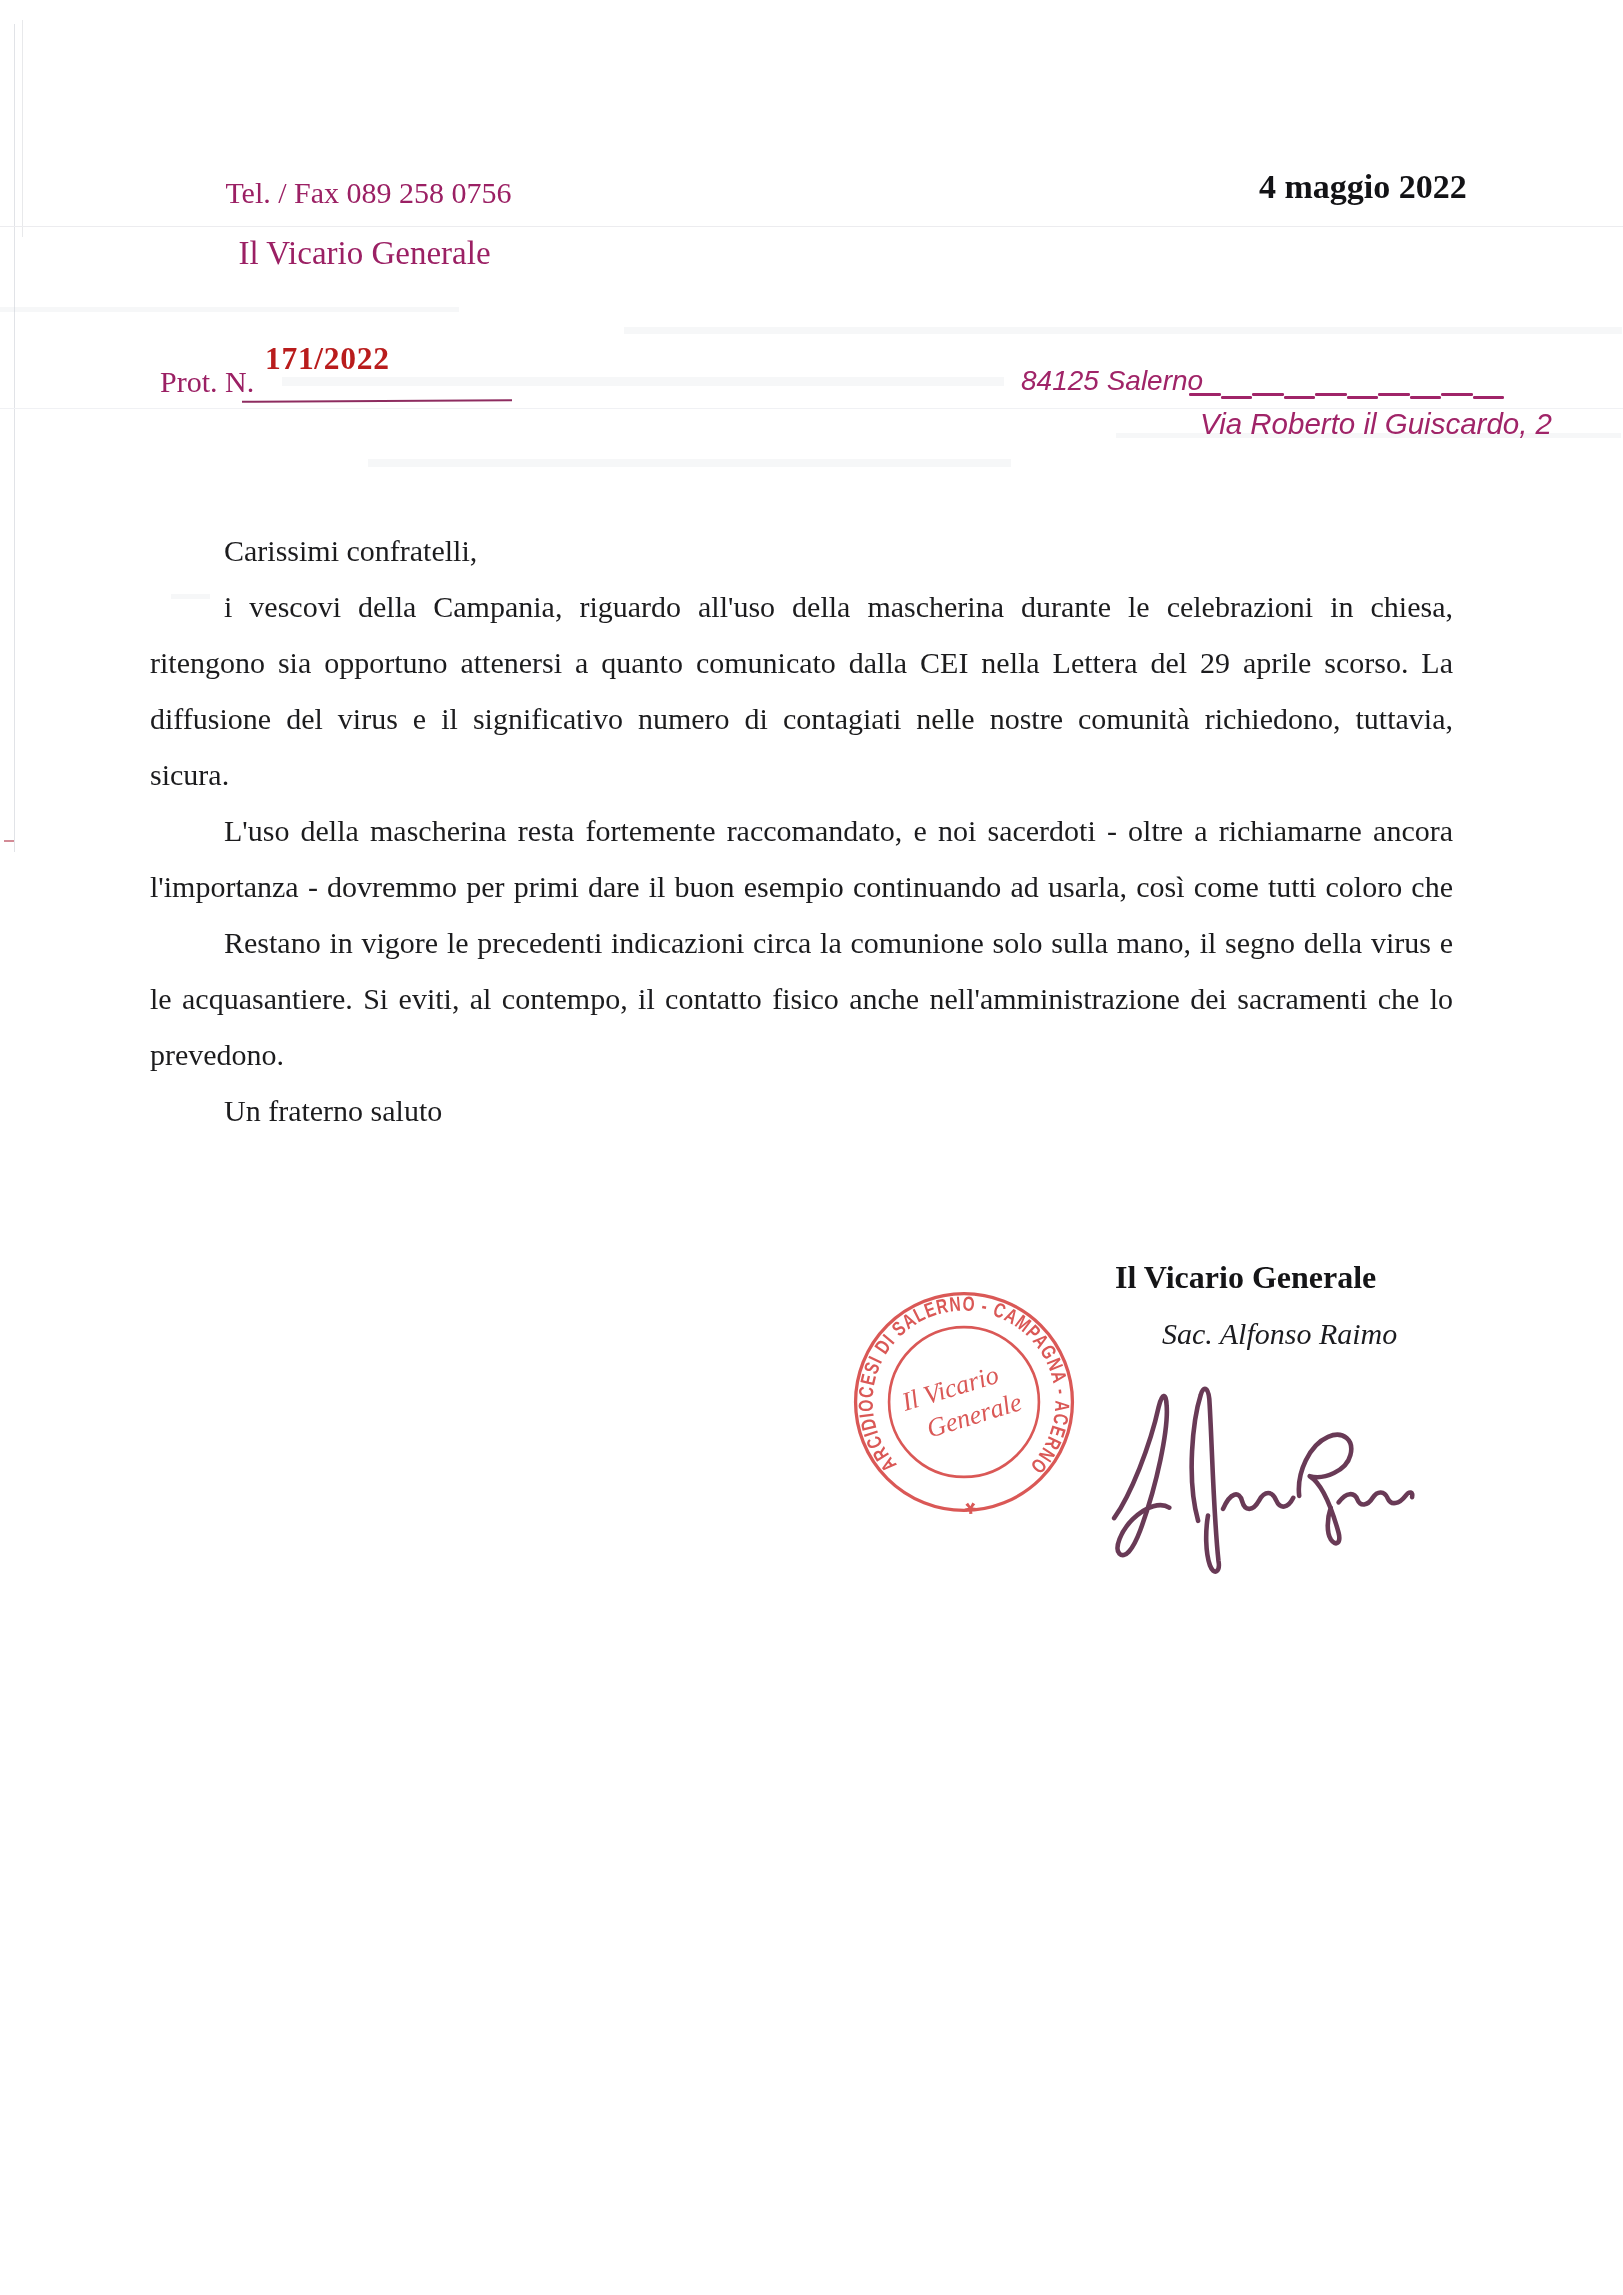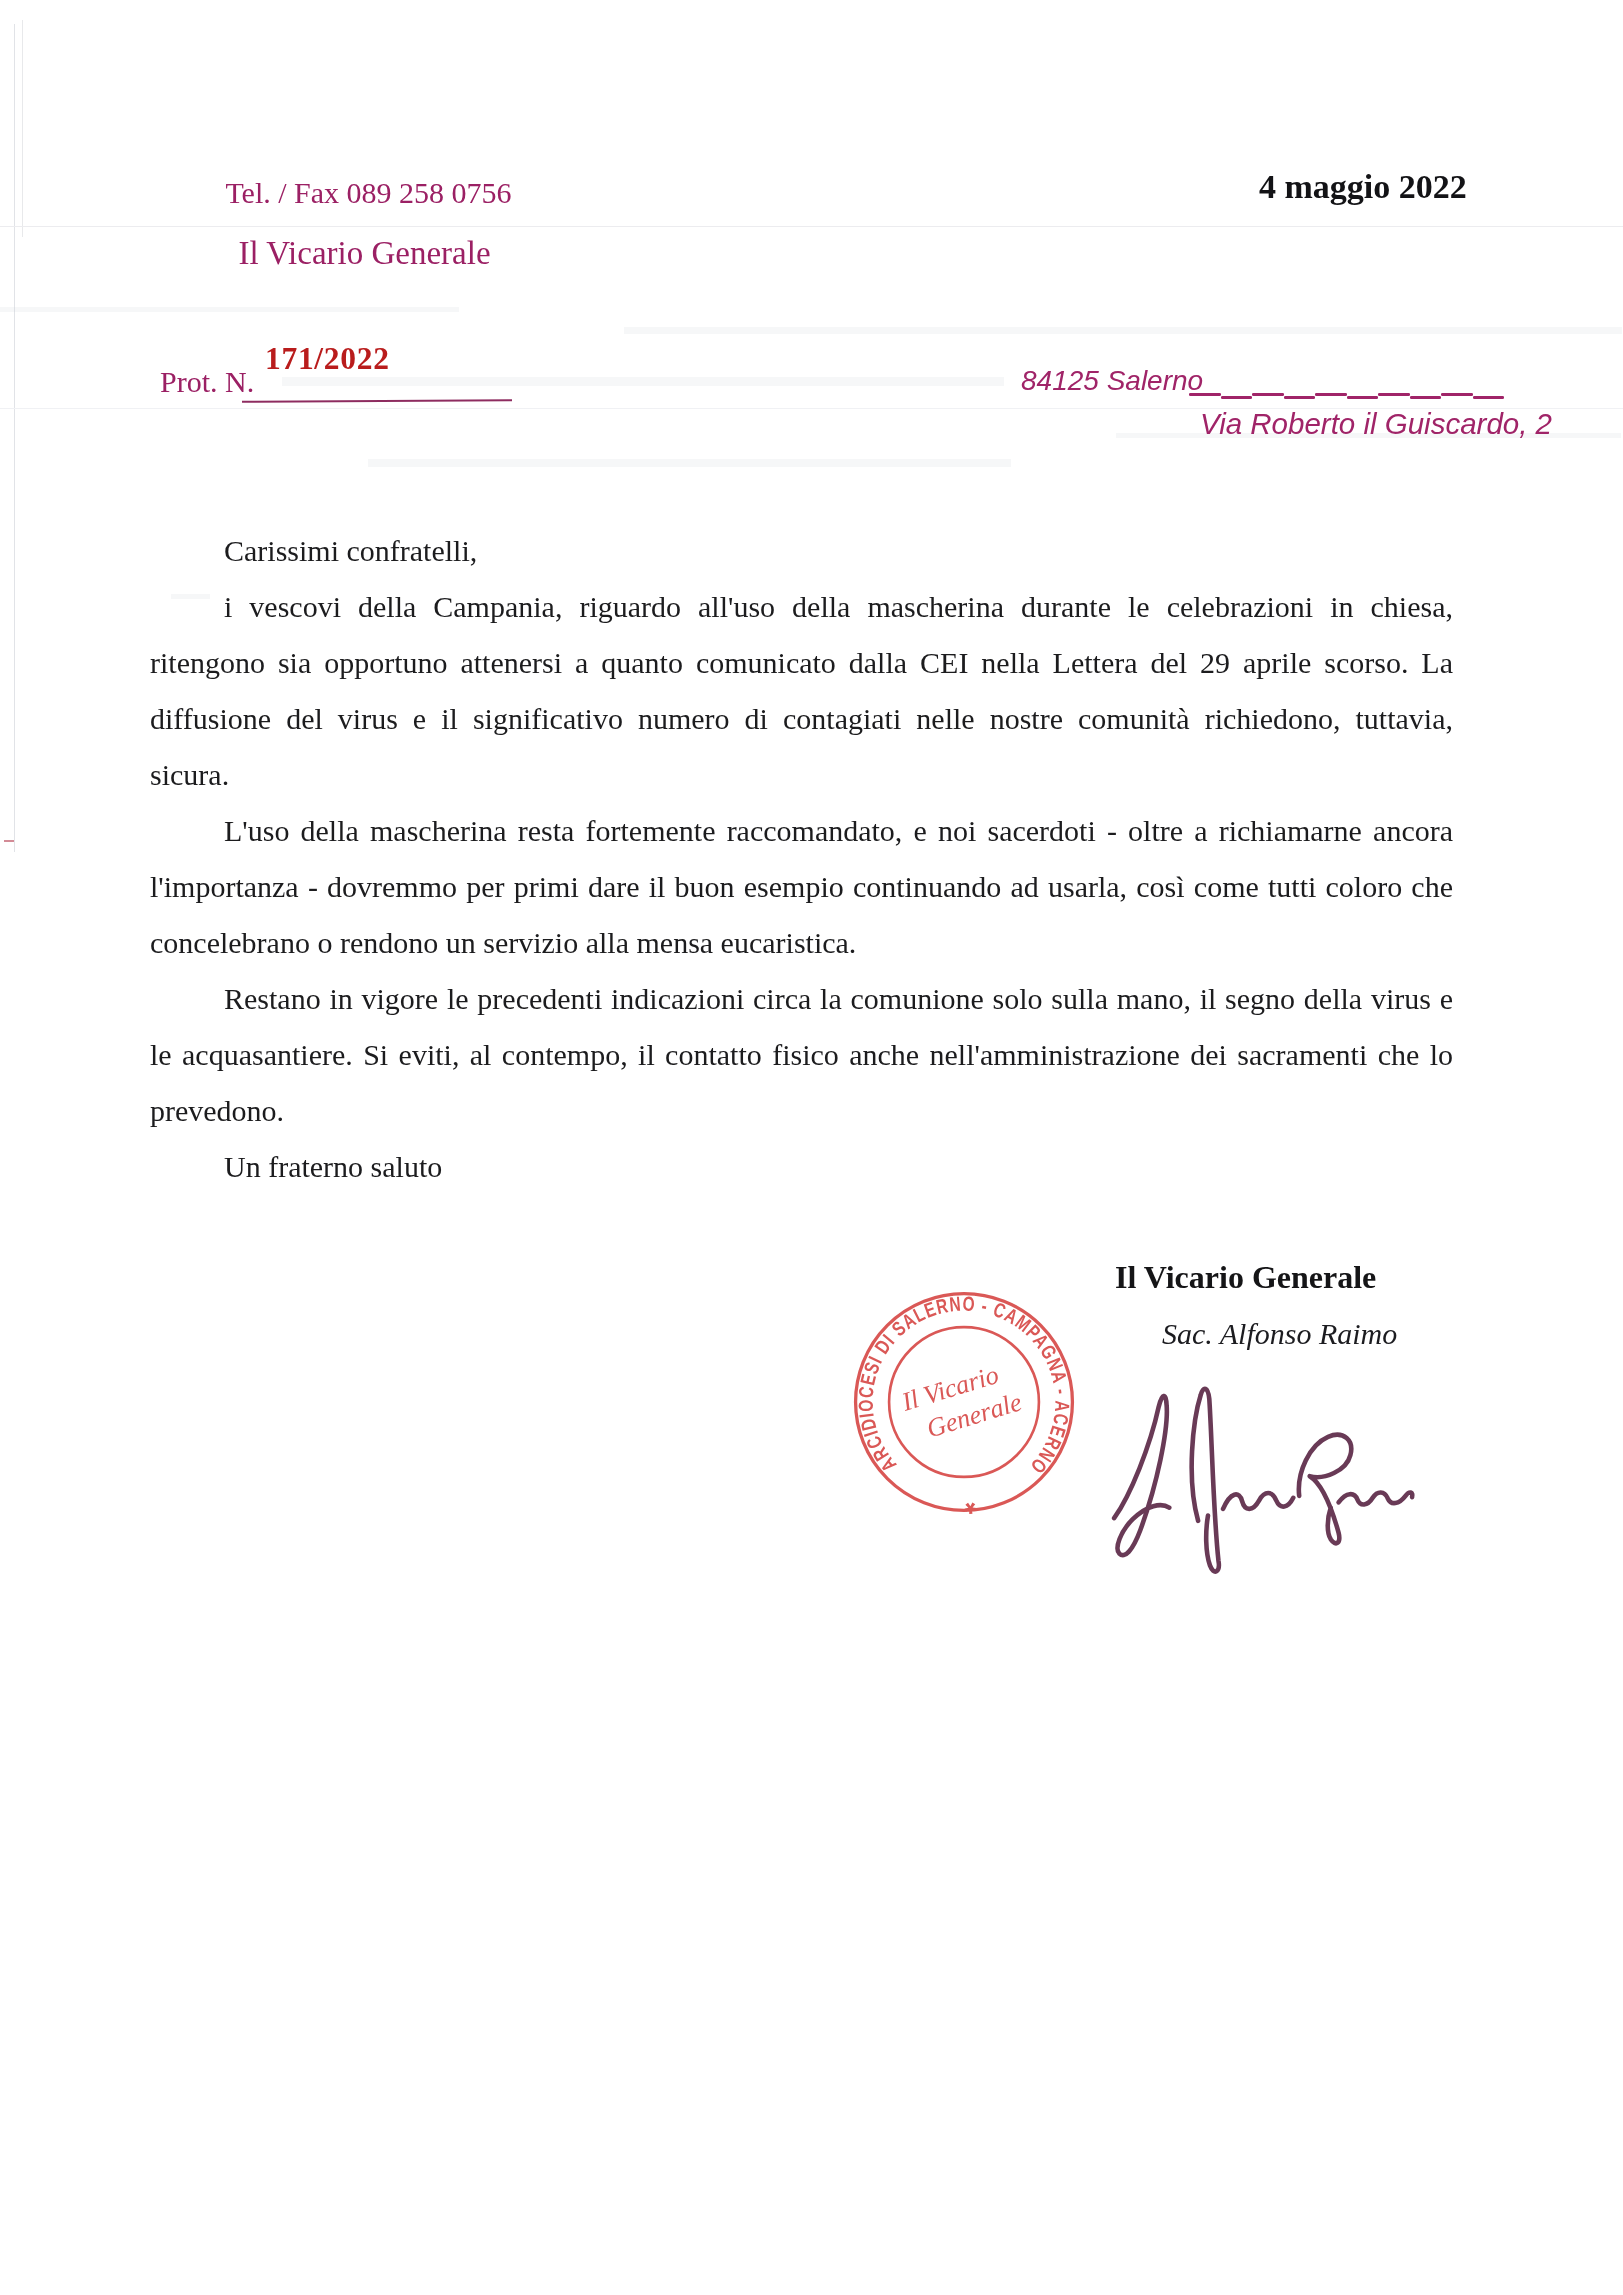--- a/index.html
+++ b/index.html
@@ -100,21 +100,20 @@
   <div class="addr addr2">Via Roberto il Guiscardo, 2</div>
 
   <div class="body-text">
       <div class="bline ind">Carissimi confratelli,</div>
       <div class="bline ind just">i vescovi della Campania, riguardo all'uso della mascherina durante le celebrazioni in chiesa,</div>
       <div class="bline just">ritengono sia opportuno attenersi a quanto comunicato dalla CEI nella Lettera del 29 aprile scorso. La</div>
       <div class="bline just">diffusione del virus e il significativo numero di contagiati nelle nostre comunità richiedono, tuttavia,</div>
       <div class="bline">sicura.</div>
       <div class="bline ind just">L'uso della mascherina resta fortemente raccomandato, e noi sacerdoti - oltre a richiamarne ancora</div>
       <div class="bline just">l'importanza - dovremmo per primi dare il buon esempio continuando ad usarla, così come tutti coloro che</div>
-      <div class="bline">concelebrano o rendono un servizio alla mensa eucaristica.</div>
       <div class="bline ind just">Restano in vigore le precedenti indicazioni circa la comunione solo sulla mano, il segno della virus e</div>
       <div class="bline just">le acquasantiere. Si eviti, al contempo, il contatto fisico anche nell'amministrazione dei sacramenti che lo</div>
       <div class="bline">prevedono.</div>
       <div class="bline ind">Un fraterno saluto</div>
     </div>
 
   <div class="sig-title">Il Vicario Generale</div>
   <div class="sig-name">Sac. Alfonso Raimo</div>
 
   <svg class="sig-svg" width="315" height="217" viewBox="0 0 480 330">

